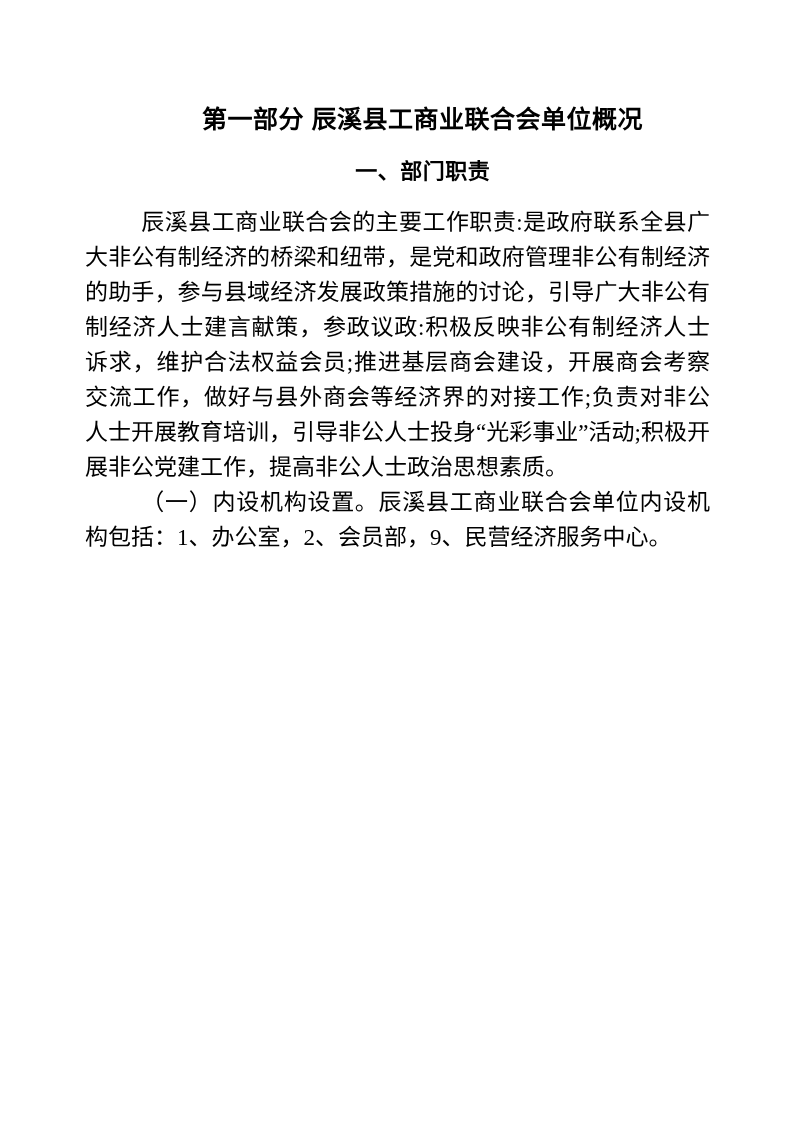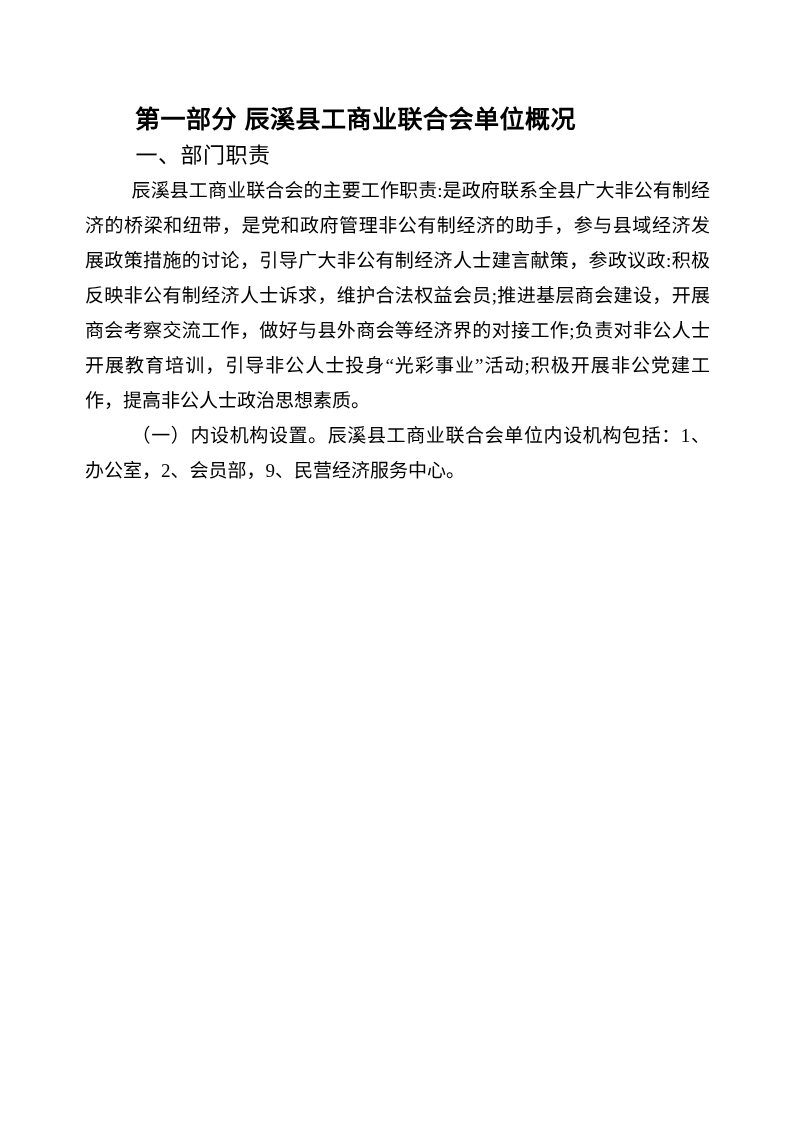--- a/index.html
+++ b/index.html
@@ -17,35 +17,37 @@
     color: #000000;
   }
   .doc-body {
     padding: 100px 83px 0 85px;
   }
   .doc-title {
     font-family: "Liberation Sans", "DejaVu Sans", sans-serif;
     font-weight: bold;
     font-size: 25px;
     line-height: 38px;
+    text-align: center;
     text-indent: 2em;
     letter-spacing: 0.5px;
     margin: 0;
   }
   .section-heading {
     font-family: "Liberation Sans", "DejaVu Sans", sans-serif;
-    font-weight: normal;
+    font-weight: bold;
     font-size: 22px;
     line-height: 35px;
     text-indent: 2.3em;
-    margin: 0;
+    margin: 16px;
     letter-spacing: 0.5px;
+    text-align: center;
   }
   .doc-paragraph {
-    font-size: 19px;
+    font-size: 23px;
     line-height: 35px;
     margin: 0;
     text-align: justify;
     text-justify: inter-ideograph;
     text-indent: 2.45em;
   }
 </style>
 </head>
 <body>
 

